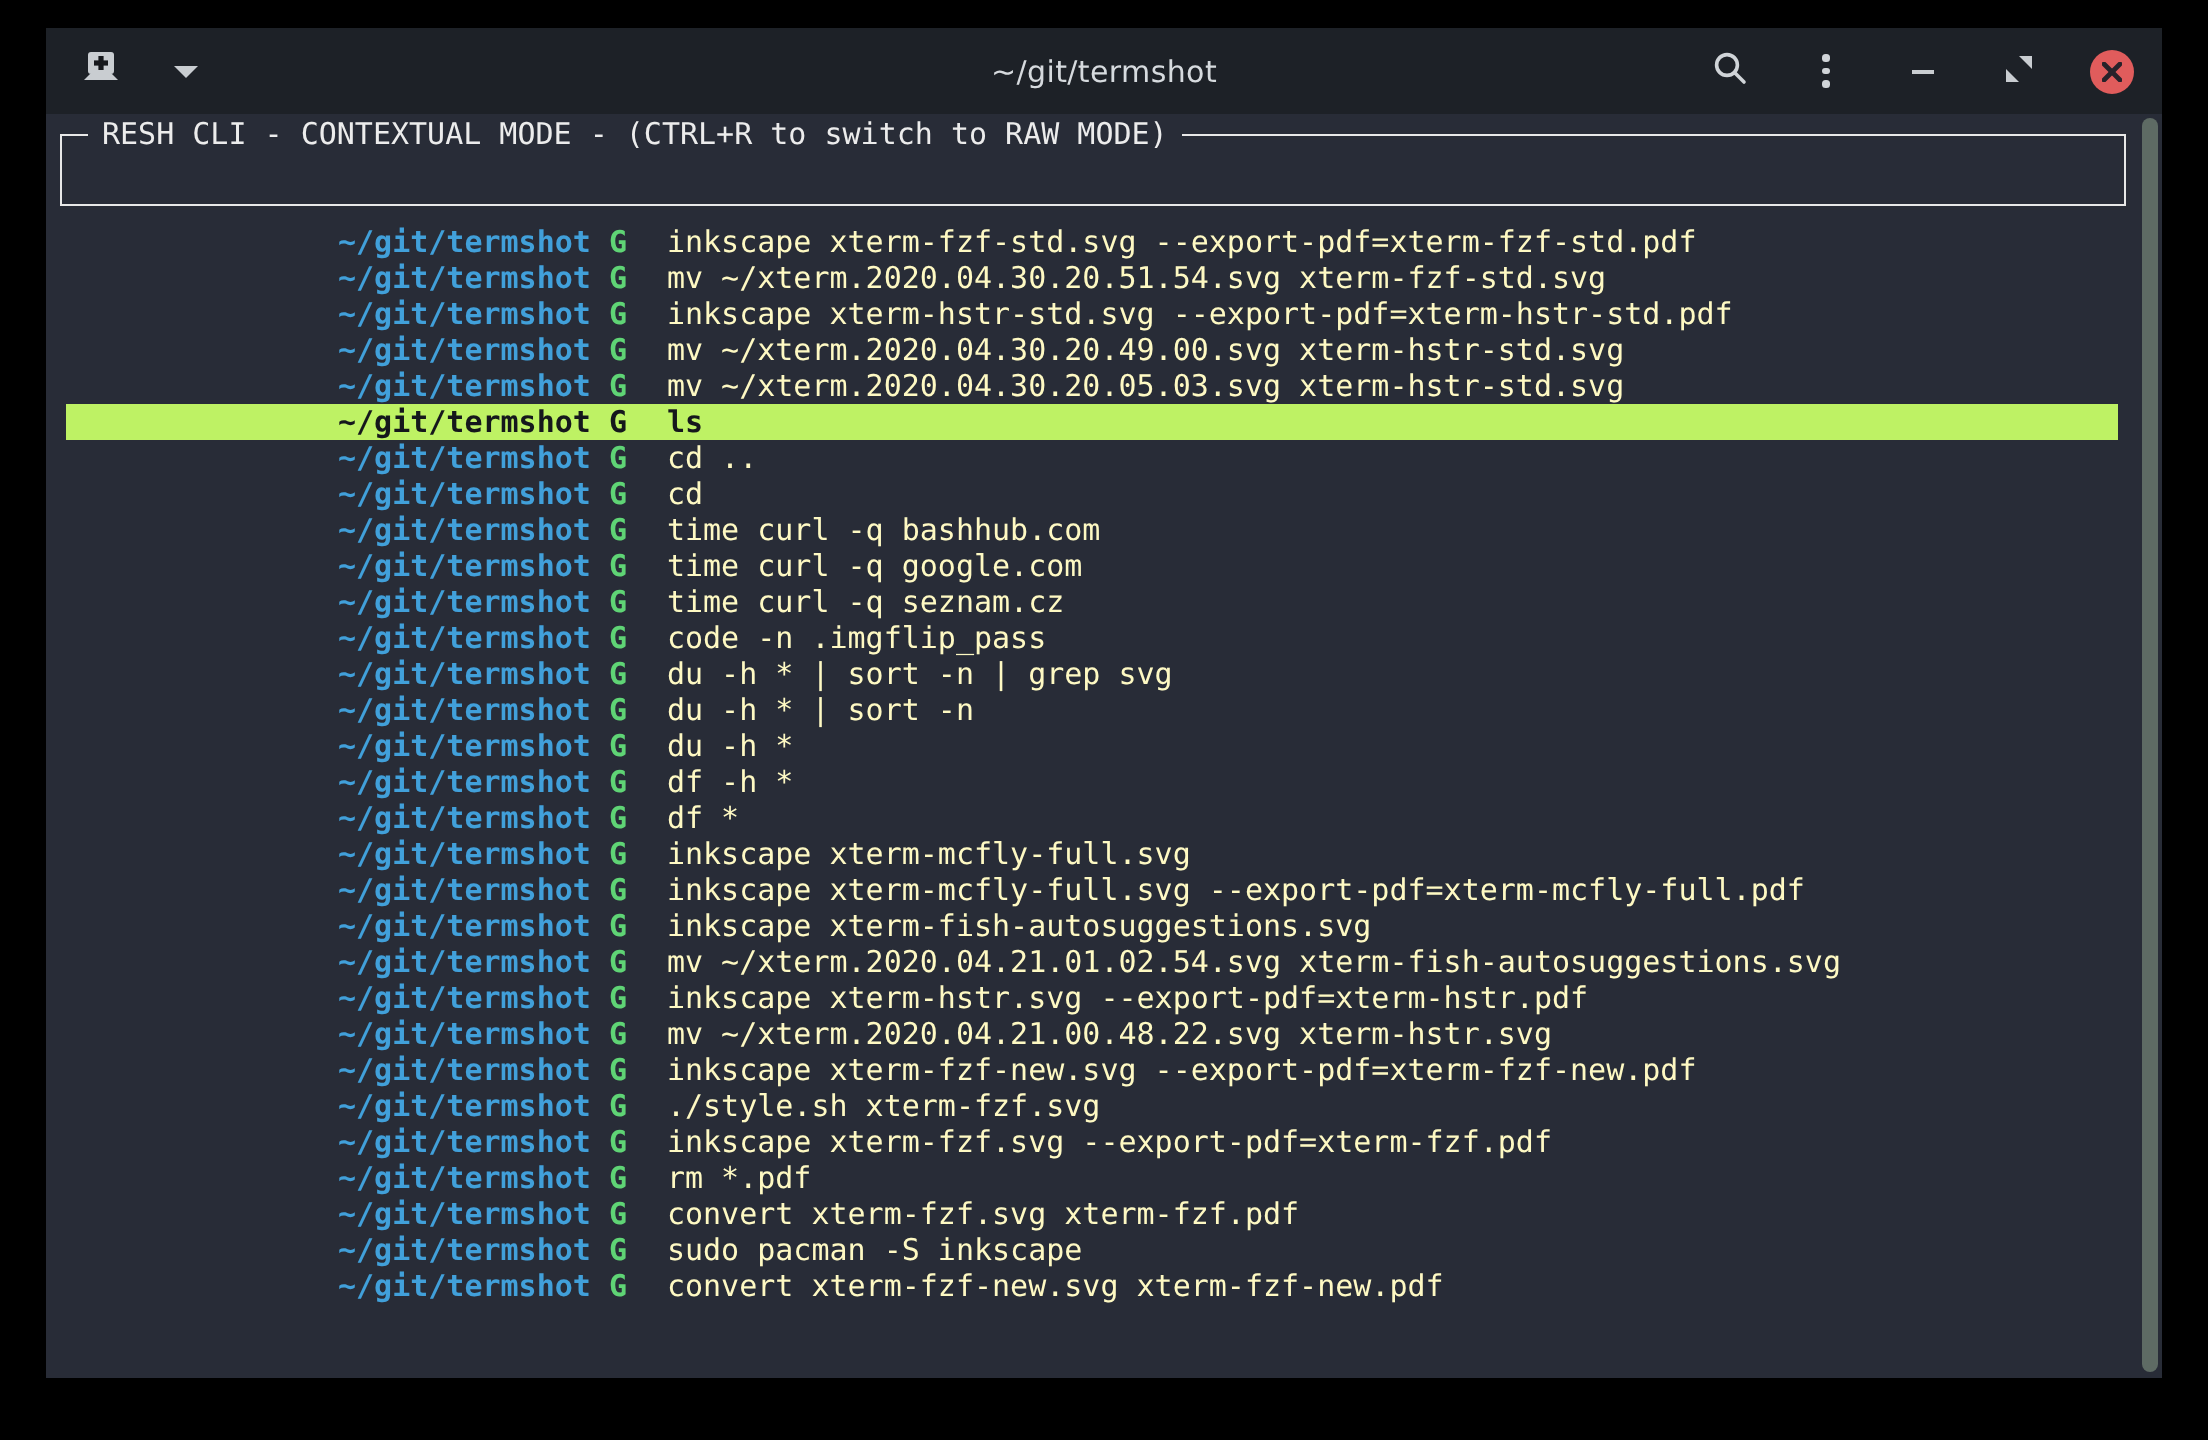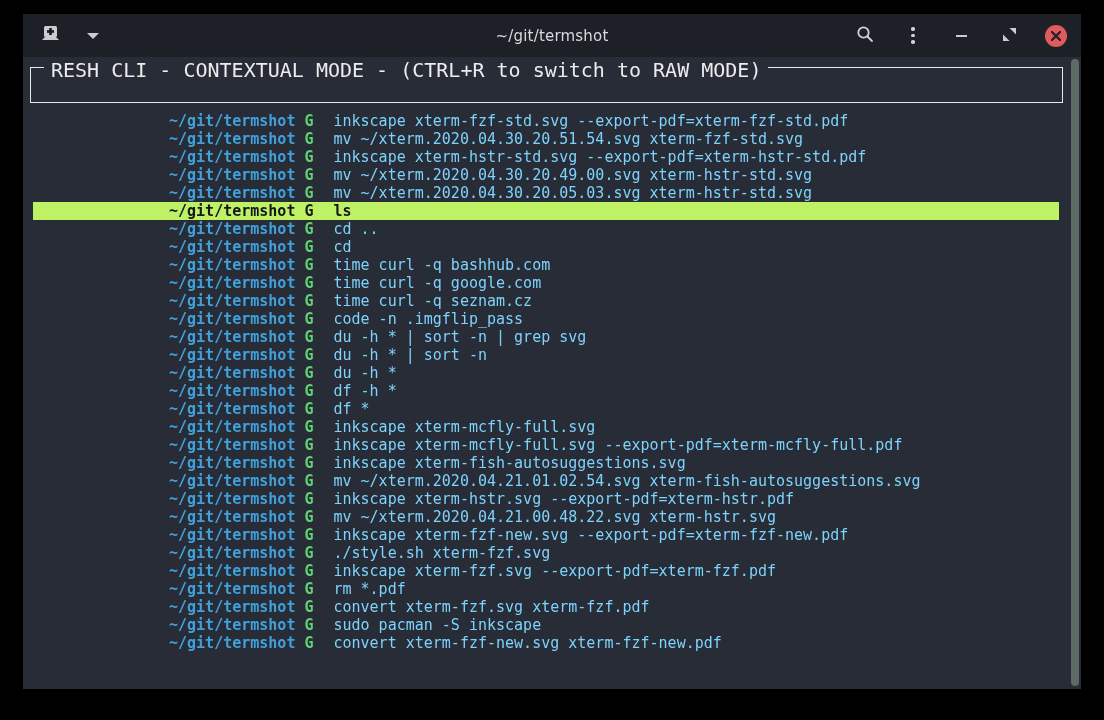--- a/index.html
+++ b/index.html
@@ -20,29 +20,29 @@
   .closebtn{width:22px;height:22px;border-radius:50%;background:#e05c5c;display:flex;align-items:center;justify-content:center;}
   .closebtn svg{display:block;}
 
   
   .terminal{position:absolute;left:0;top:43px;width:1058px;height:632px;background:#282c37;
     font-family:"DejaVu Sans Mono","Liberation Mono",monospace;font-size:15px;}
 
   
   .resh-box{position:absolute;left:7px;top:10px;width:1031px;height:34px;border:1px solid #e8e8e8;}
   .resh-title{position:absolute;left:13px;top:-10px;background:#282c37;padding:0 7px;color:#ececec;
-    font-size:20px;white-space:pre;}
+    font-size:15px;white-space:pre;}
   .resh-input{position:absolute;left:4px;top:6px;right:4px;bottom:2px;}
 
   
   .hlist{position:absolute;left:10px;top:55px;width:1026px;}
   .hrow{height:18px;line-height:18px;white-space:pre;color:#e6e6e6;}
   .hpath{font-weight:bold;color:#41a0da;margin-left:136px;}
   .htag{font-weight:bold;color:#5fd475;margin-left:9px;}
-  .hcmd{margin-left:20px;color:#7dd3fc;}
+  .hcmd{margin-left:20px;color:#fef9c3;}
   .hrow.selected{background:#bef264;}
   .hrow.selected .hpath,.hrow.selected .htag{color:#15171c;}
   .hrow.selected .hcmd{color:#15171c;font-weight:bold;}
 
   
   .scrollbar{position:absolute;right:2px;top:2px;bottom:3px;width:8px;border-radius:4px;background:#5e6b64;}
 </style>
 </head>
 <body>
 

